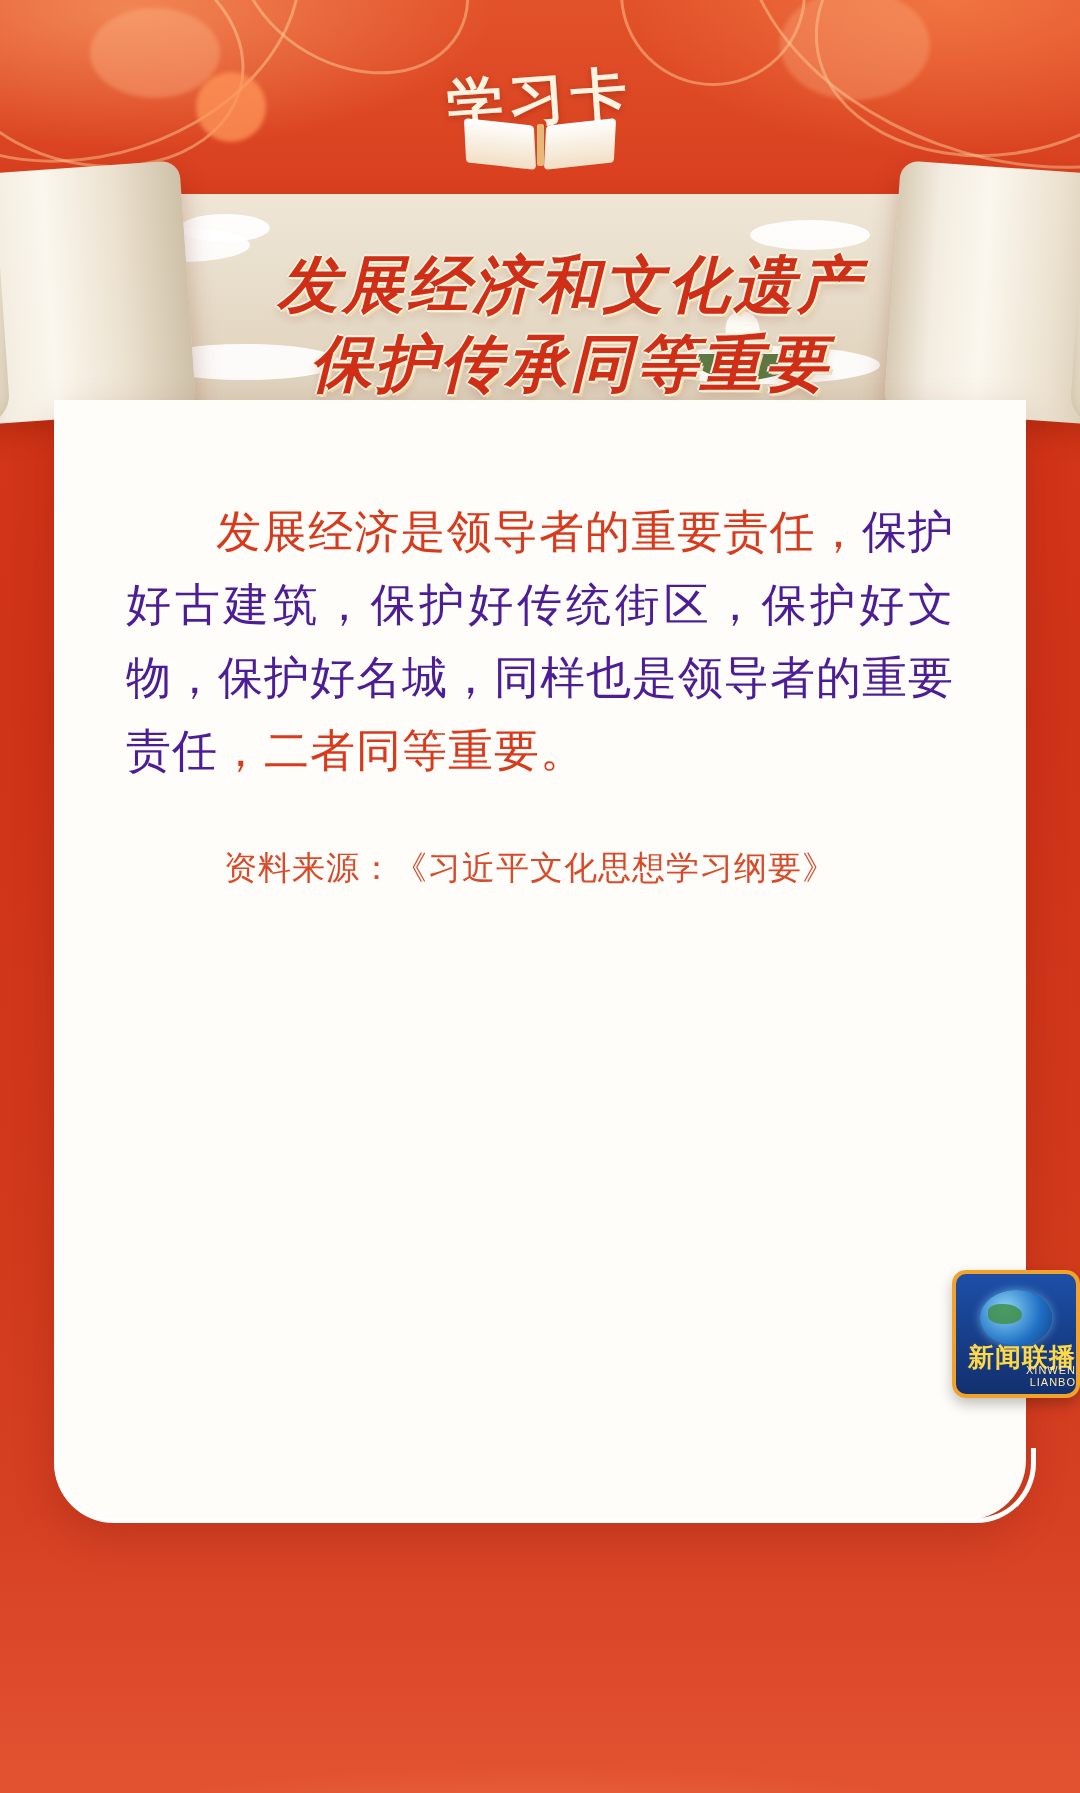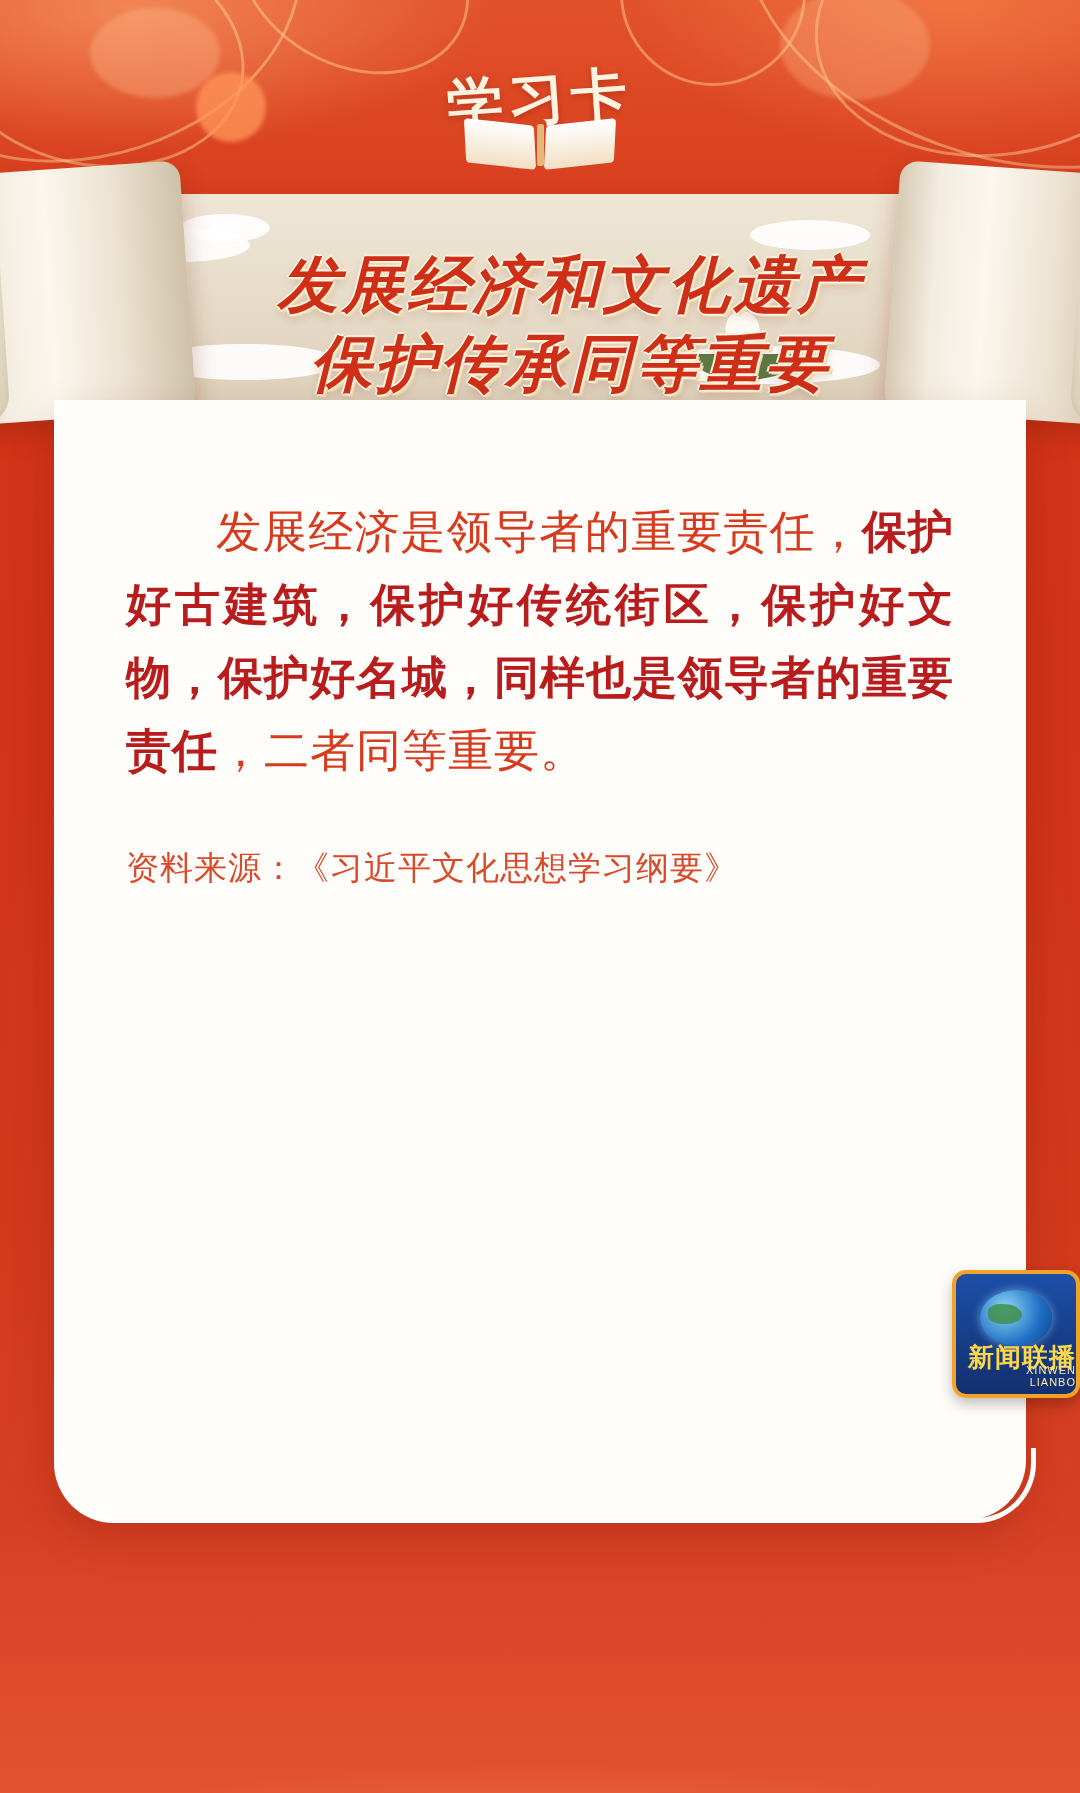--- a/index.html
+++ b/index.html
@@ -190,26 +190,26 @@
     font-family: "Liberation Sans", "DejaVu Sans", sans-serif;
     font-size: 45px;
     line-height: 1.62;
     color: #d83a1d;
     text-indent: 2em;
     margin: 0 0 58px 0;
     text-align: justify;
     letter-spacing: 1px;
   }
   .para .em {
-    font-weight: bold;
-    color: #b91c1c;
+    font-weight: normal;
+    color: #4c1d95;
   }
   .source {
     margin-top: 16px;
-    text-align: left;
+    text-align: center;
     padding-right: 20px;
     font-size: 33px;
     color: #d94a2a;
     letter-spacing: 1px;
   }
 
   
   .logo-wrap {
     position: absolute;
     left: 0; top: 1270px;

